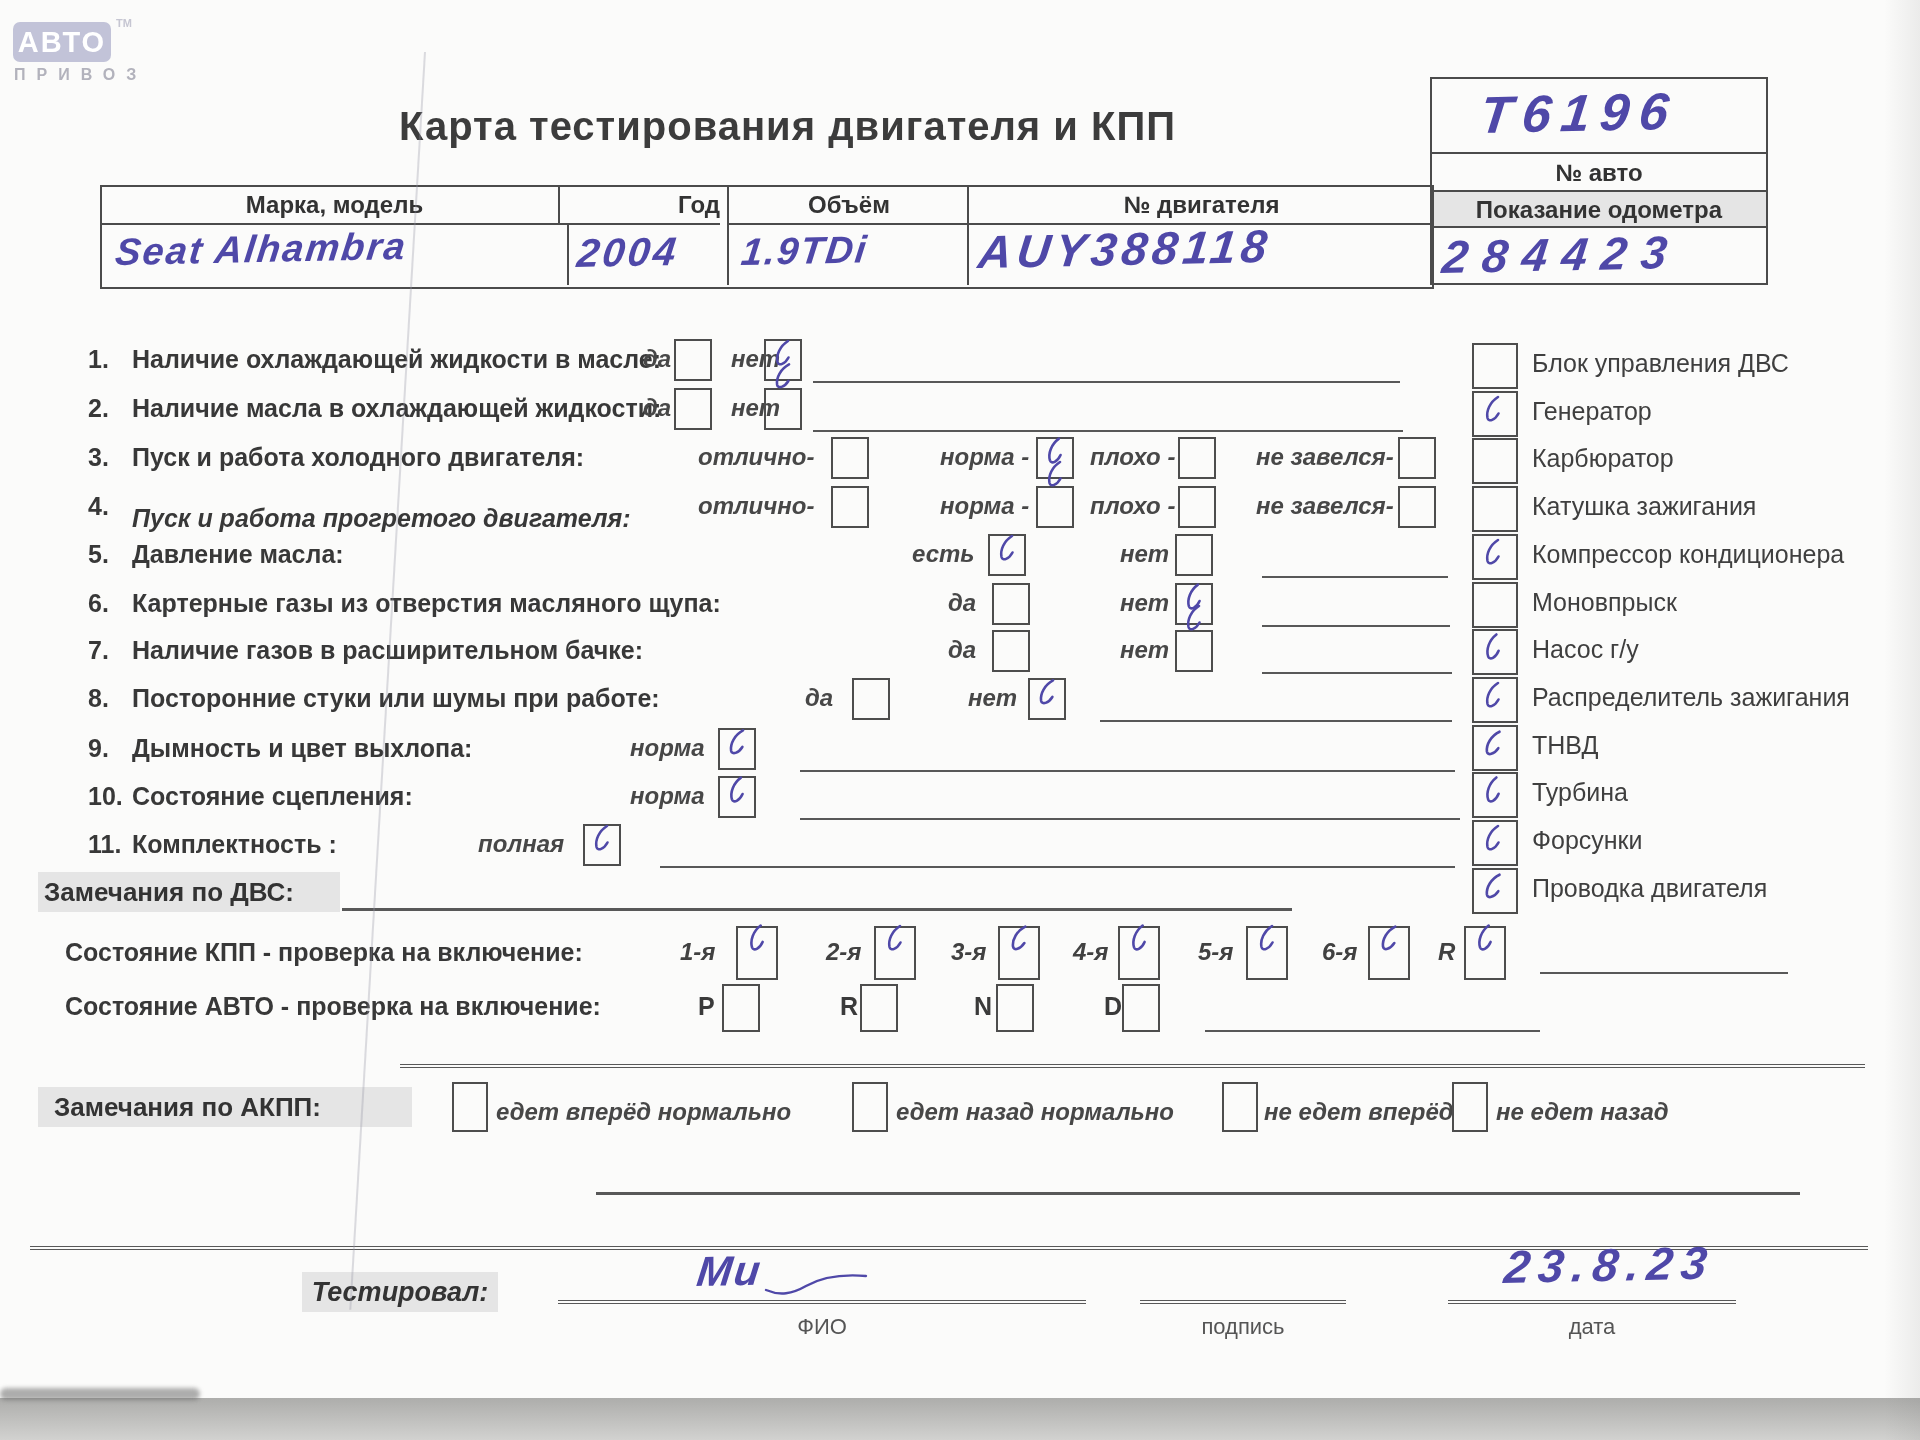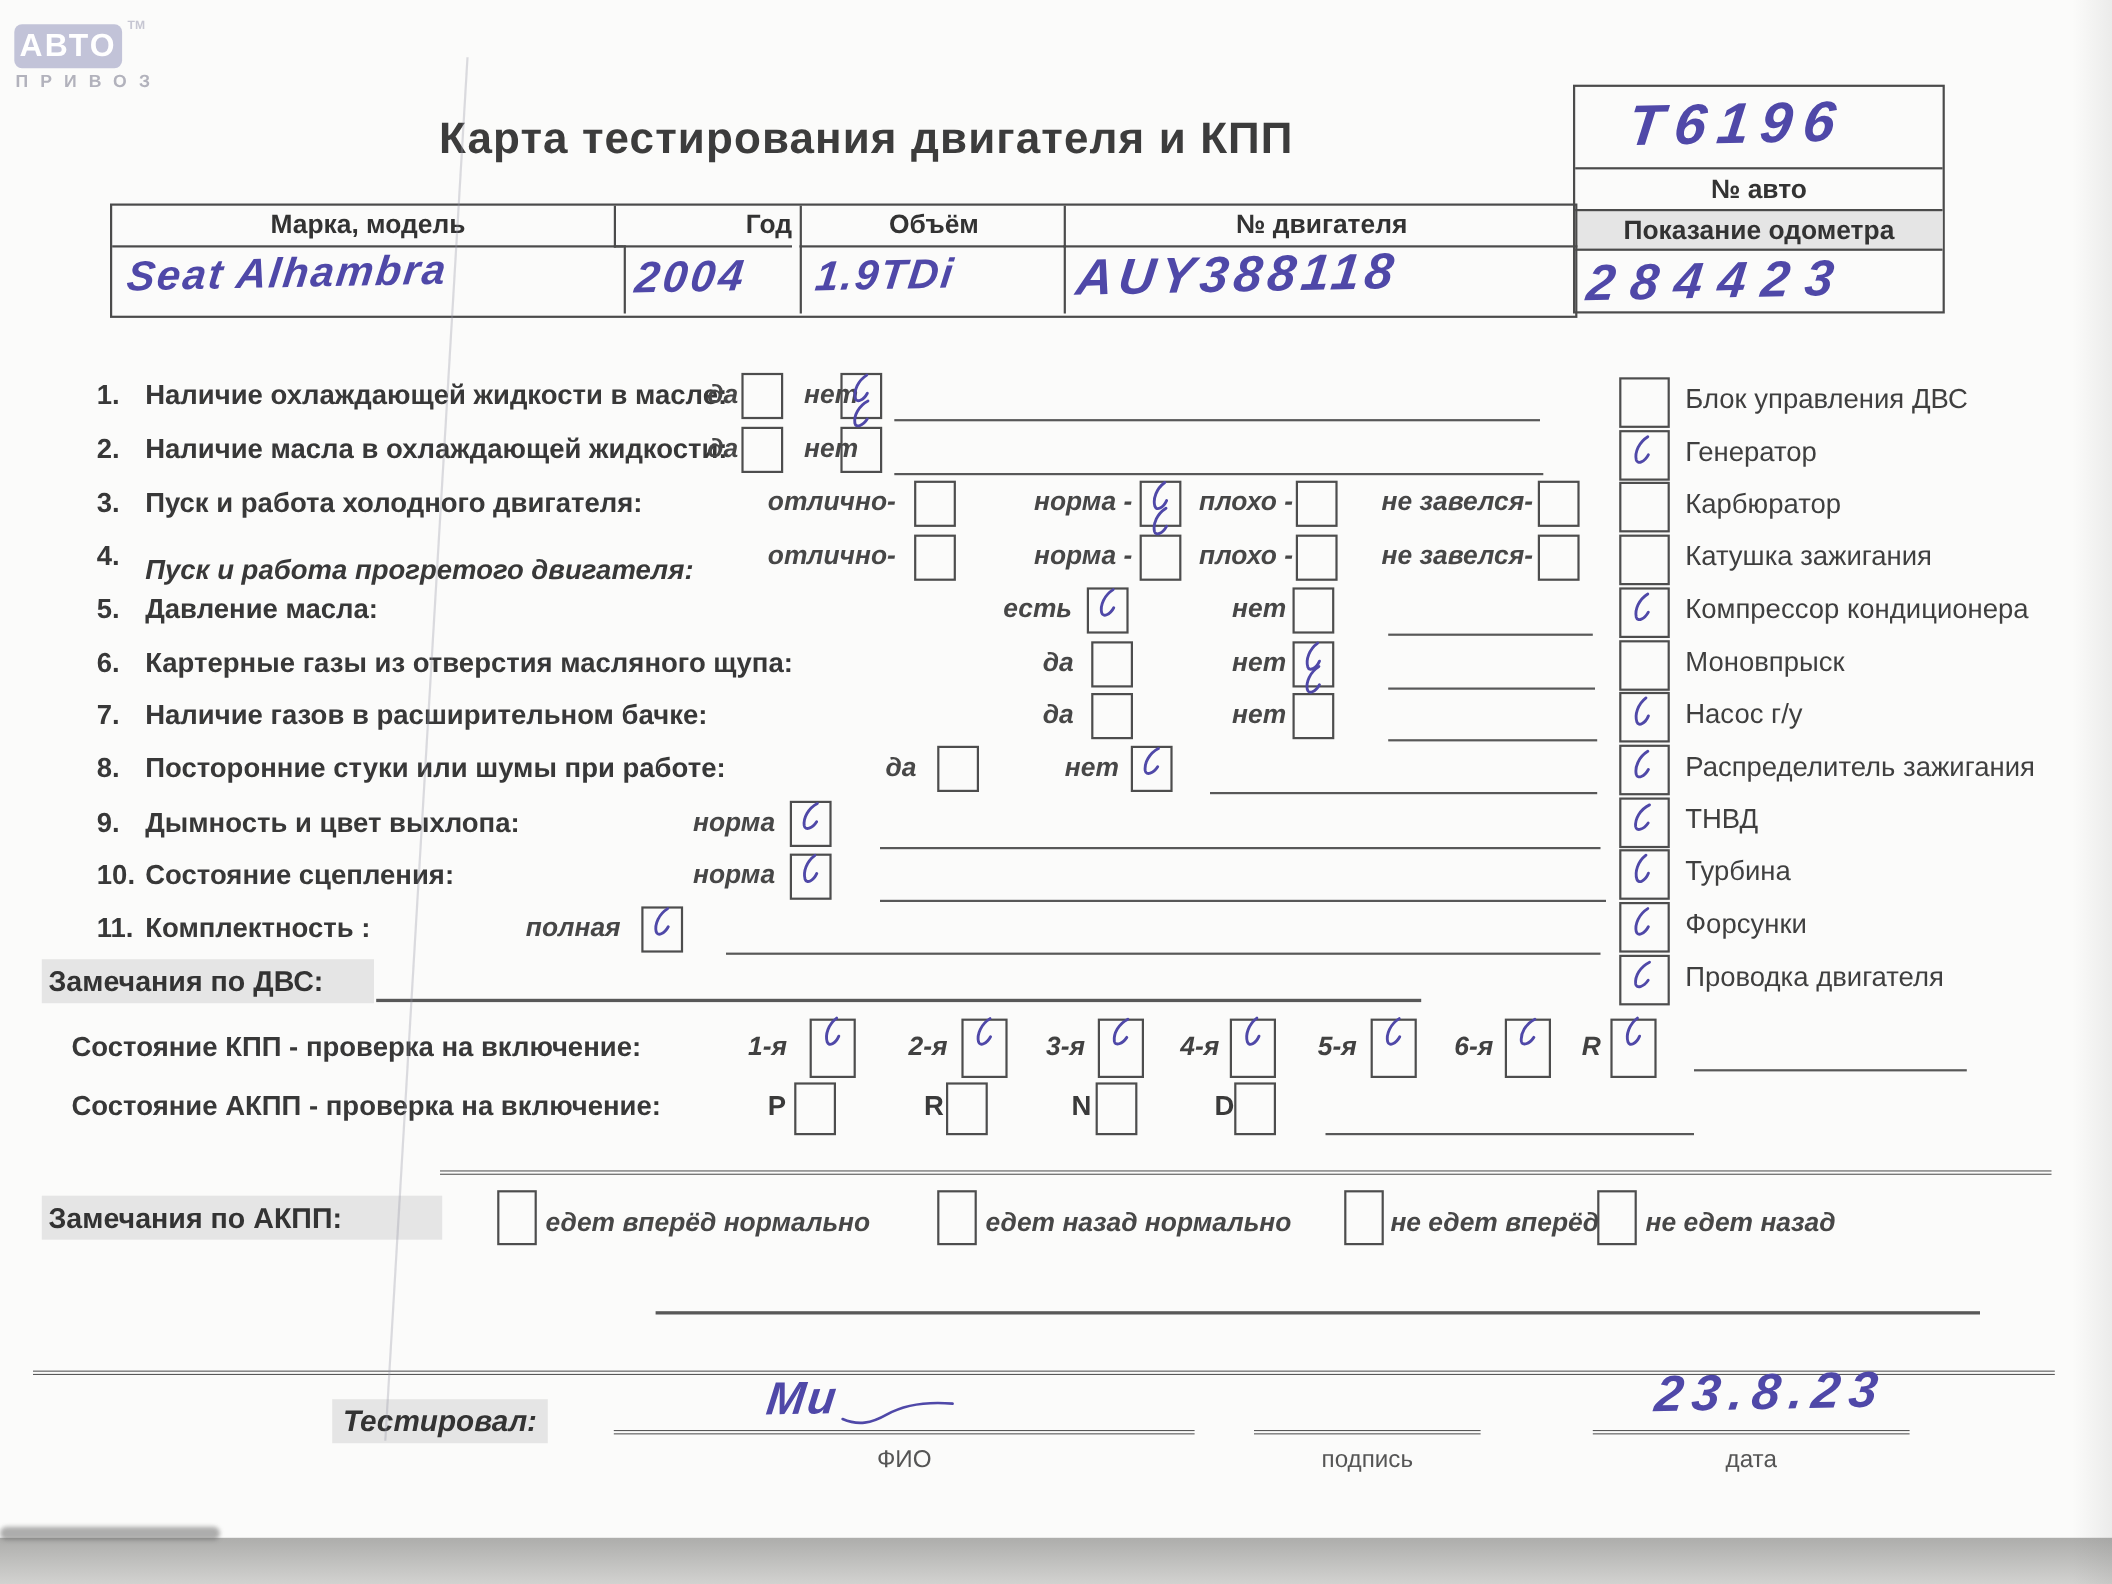--- a/index.html
+++ b/index.html
@@ -294,25 +294,25 @@
       <div class="abs komlbl" style="left: 1532px; top: 873.7px;">Проводка двигателя</div>
       <div class="chk" style="left: 1477px; top: 869.7px; transform: rotate(6deg);"><svg width="30" height="34" viewBox="0 0 30 34">
           <path d="M21 4 C13 9 9 18 10.5 25 C11.7 29.5 18 27 21.5 20.5" fill="none" stroke="#4f48a8" stroke-width="2.6" stroke-linecap="round"></path>
         </svg></div>
     </div>
 
   <div class="abs band secthdr" style="left:38px;top:872px;width:296px;height:40px;line-height:40px;padding-left:6px;">Замечания по ДВС:</div>
   <div class="line" style="left:342px;top:908px;width:950px;border-bottom-width:3px;"></div>
 
   <div class="abs rowlbl" style="left:65px;top:938px;">Состояние КПП - проверка на включение:</div>
-  <div class="abs rowlbl" style="left:65px;top:992px;">Состояние АКПП - проверка на включение:</div>
+  <div class="abs rowlbl" style="left:65px;top:992px;">Состояние АВТО - проверка на включение:</div>
 
   <div class="dline" style="left:400px;top:1064px;width:1465px;"></div>
 
-  <div class="abs band secthdr" style="left:38px;top:1087px;width:358px;height:40px;line-height:40px;padding-left:6px;">Замечания по АКПП:</div>
+  <div class="abs band secthdr" style="left:38px;top:1087px;width:358px;height:40px;line-height:40px;padding-left:16px;">Замечания по АКПП:</div>
 
   <div class="line" style="left:596px;top:1192px;width:1204px;border-bottom-width:3px;"></div>
 
   <div class="dline" style="left:30px;top:1246px;width:1838px;"></div>
 
   <div class="abs band" style="left:302px;top:1272px;width:196px;height:40px;line-height:40px;text-align:center;font-weight:bold;font-style:italic;font-size:27px;color:#333;">Тестировал:</div>
 
   <div class="abs ink" style="left:700px;top:1248px;font-size:42px;font-weight:bold;letter-spacing:2px;">Ми</div>
   <svg class="abs" style="left:762px;top:1268px;" width="110" height="30" viewBox="0 0 110 30">
     <path d="M4 22 C18 28 30 26 44 18 C60 9 80 6 104 8" fill="none" stroke="#4f48a8" stroke-width="2.4" stroke-linecap="round"></path>

